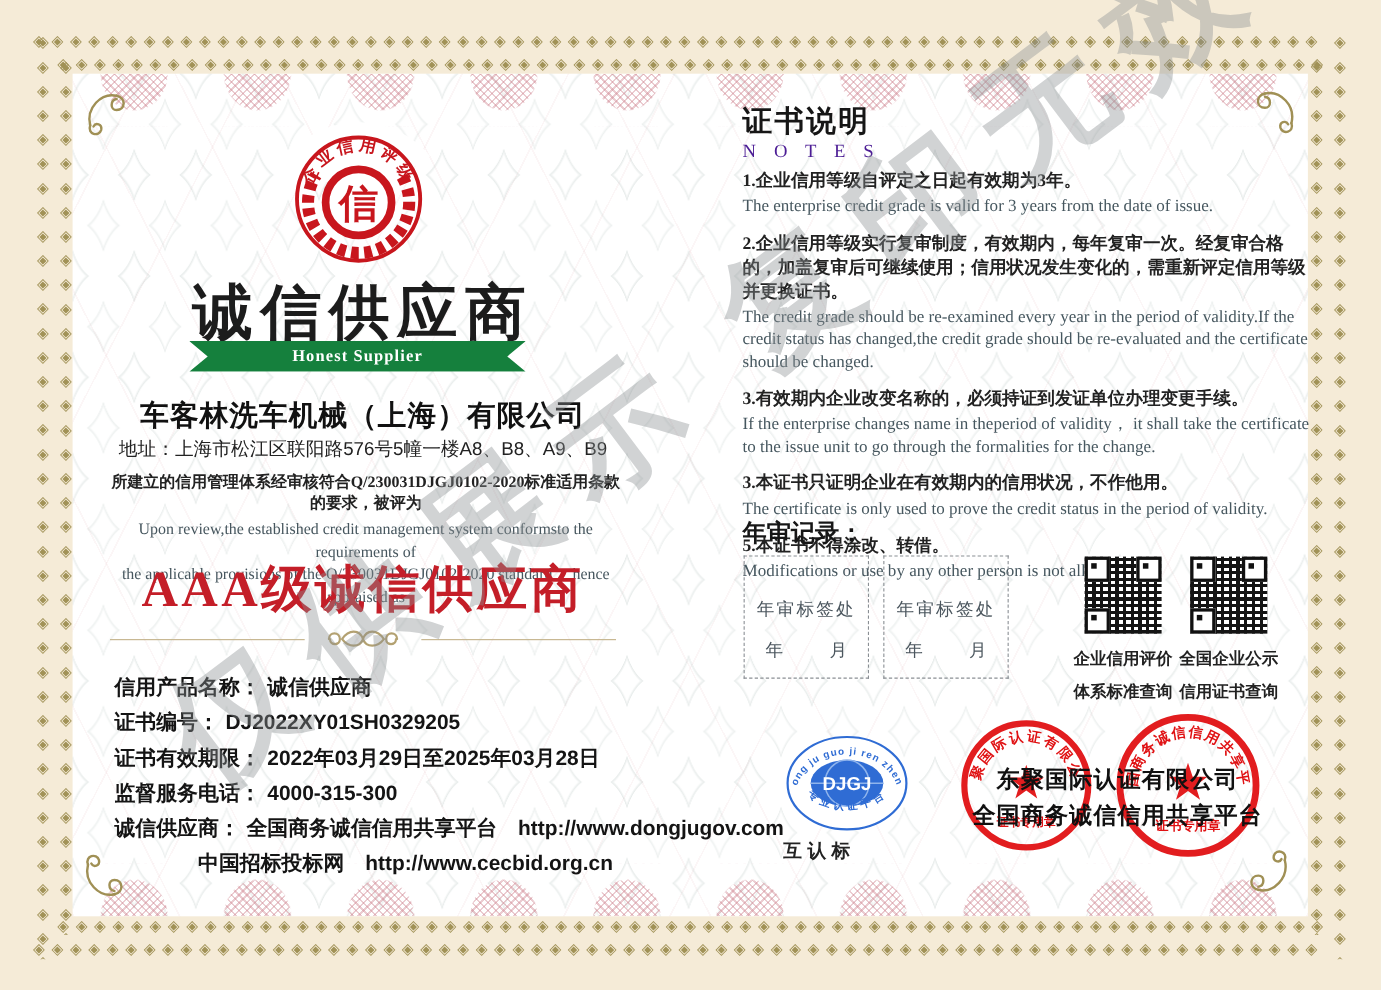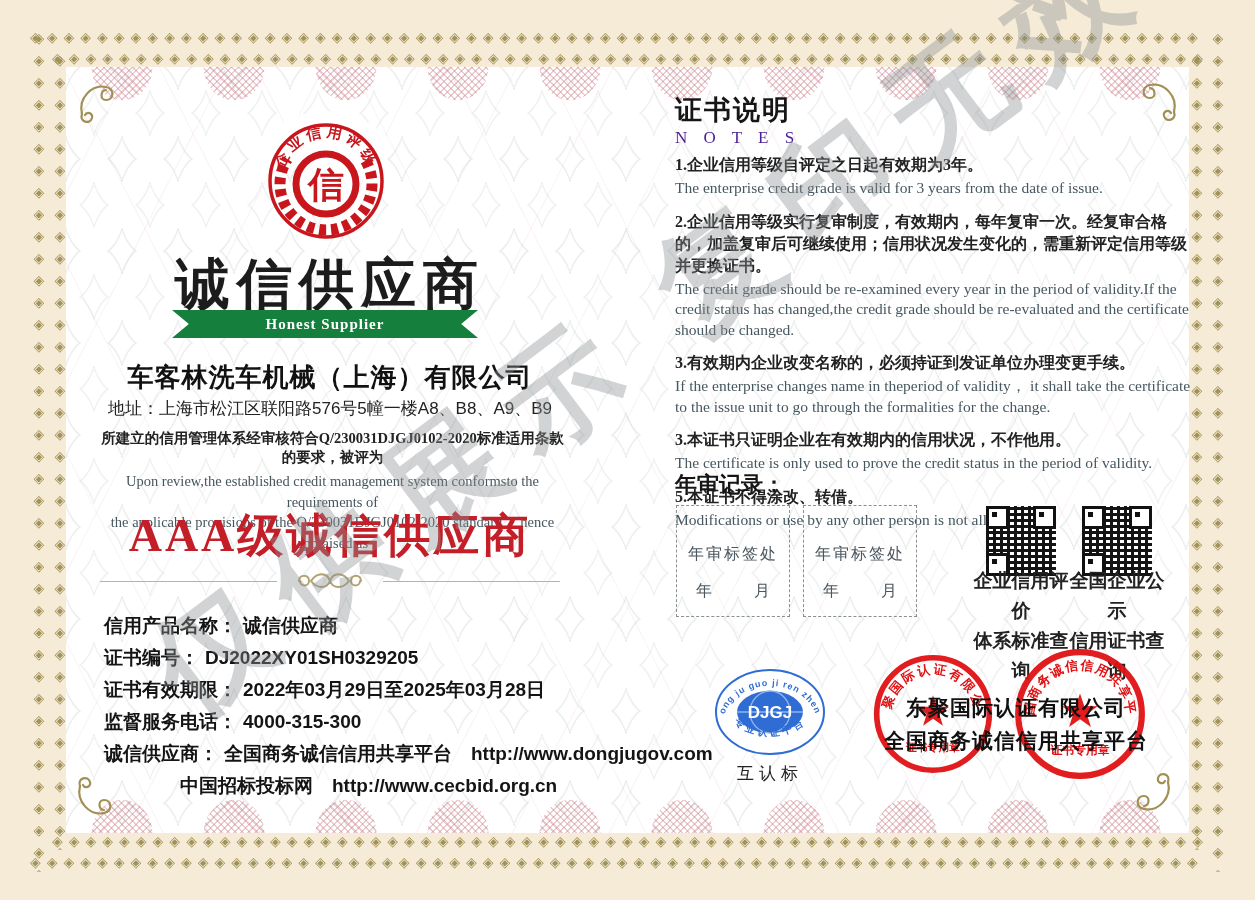--- a/index.html
+++ b/index.html
@@ -85,26 +85,26 @@
   .rb1{left:676px;} .rb2{left:803px;}
   .review-box .tag{margin-top:38px;font-size:16px;letter-spacing:2px;}
   .review-box .ym{margin-top:auto;margin-bottom:14px;display:flex;gap:42px;font-size:16px;}
   .qr{top:506px;width:70px;height:70px;background:
       repeating-linear-gradient(0deg,#141414 0 3px,transparent 3px 6px),
       repeating-linear-gradient(90deg,#141414 0 3px,#ffffff 3px 7px);}
   .qr1{left:986px;} .qr2{left:1082px;}
   .finder{position:absolute;width:17px;height:17px;border:3px solid #111;background:#fff;}
   .finder::after{content:"";position:absolute;left:3px;top:3px;width:5px;height:5px;background:#111;}
   .fd-tl{left:0;top:0;} .fd-tr{right:0;top:0;} .fd-bl{left:0;bottom:0;}
-  .qr-label{top:566px;width:110px;text-align:center;font-family:"Liberation Serif",serif;
-    font-weight:700;font-size:19px;color:#222;line-height:30px;}
+  .qr-label{top:585px;width:110px;text-align:center;font-family:"Liberation Serif",serif;
+    font-weight:700;font-size:15px;color:#222;line-height:30px;}
   .ql1{left:966px;} .ql2{left:1062px;}
   .djgj{left:712px;top:664px;}
-  .djgj-caption{left:712px;top:762px;width:116px;text-align:center;font-family:"Liberation Serif",serif;
-    font-weight:400;font-size:17px;letter-spacing:5px;color:#222;}
+  .djgj-caption{left:712px;top:762px;width:116px;text-align:left;font-family:"Liberation Serif",serif;
+    font-weight:700;font-size:17px;letter-spacing:5px;color:#222;}
   .seal{position:absolute;z-index:4;}
   .seal1{left:872px;top:653px;}
   .seal2{left:1013px;top:647px;}
   .issuer{left:850px;width:332px;text-align:center;z-index:5;font-weight:900;color:#101010;
     font-size:21px;letter-spacing:1px;}
   .is1{top:694px;} .is2{top:727px;}
 </style>
 </head>
 <body>
 

